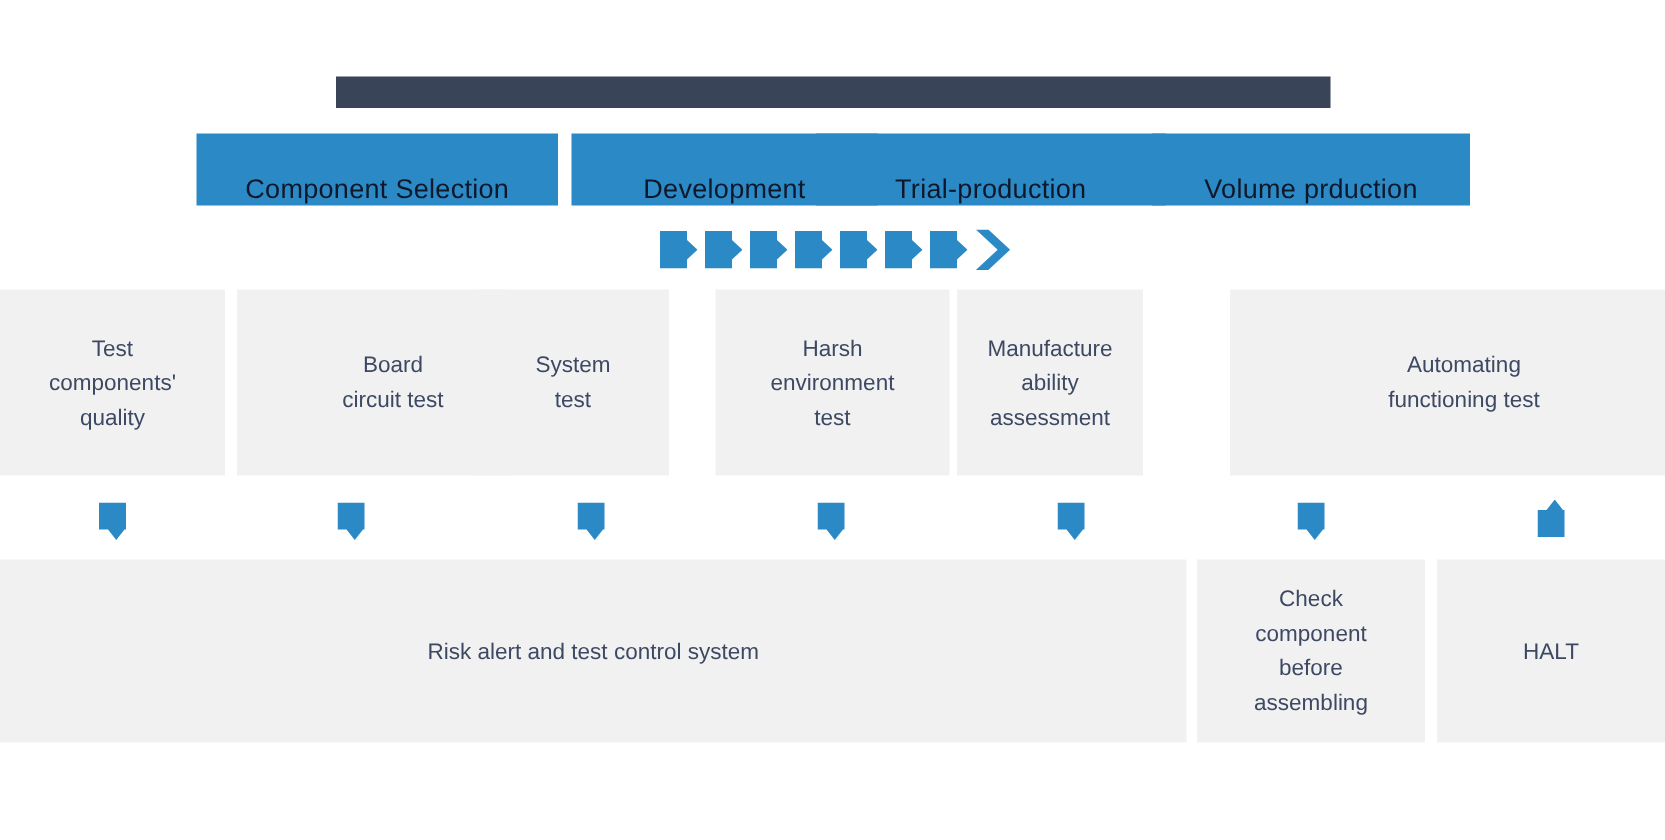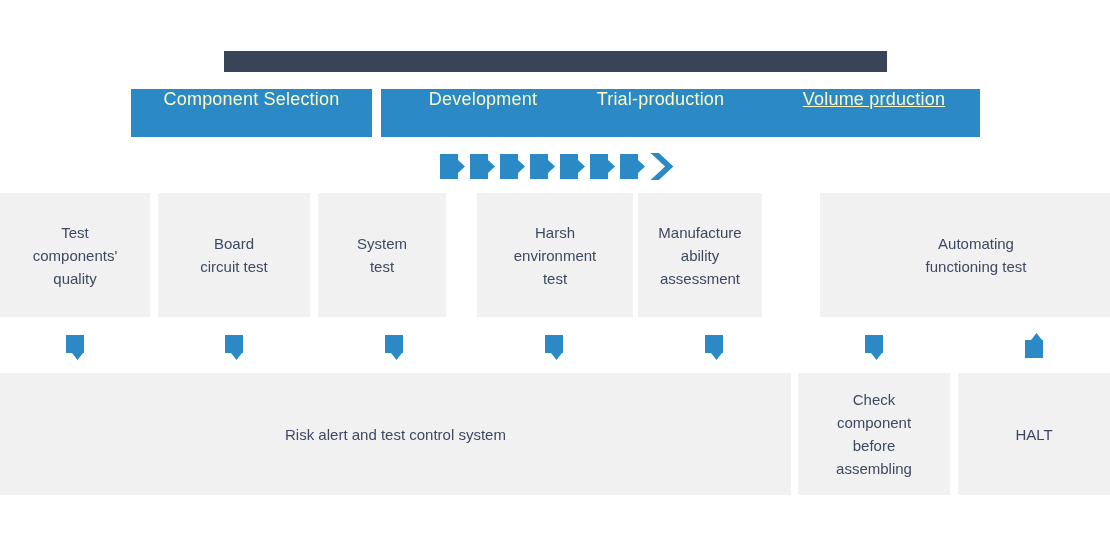--- a/index.html
+++ b/index.html
@@ -11,44 +11,44 @@
     overflow:hidden;
   }
   
   .topbar{
     position:absolute;left:224px;top:51px;width:663px;height:21px;
     background:#394459;
   }
   
   .stage{
     position:absolute;top:89px;height:48px;
-    background:#2b8ac5;color:#fef9c3;
-    display:flex;align-items:flex-start;justify-content:center;
+    background:#2b8ac5;color:#0f172a;
+    display:flex;align-items:flex-end;justify-content:center;
     font-size:18px;letter-spacing:.2px;
   }
   .s1{left:131px;width:241px;}
   .s2{left:381px;width:204px;}
   .s3{left:544px;width:233px;}
-  .s4{left:768px;width:212px;text-decoration:underline;}
+  .s4{left:768px;width:212px;}
   
   .arrows{
     position:absolute;left:440px;top:153px;height:27px;
     display:flex;align-items:center;gap:5px;
   }
   .arrows svg{display:block;}
   
   .graybox{
     position:absolute;background:#f1f1f1;color:#3d4963;
     display:flex;align-items:center;justify-content:center;
     text-align:center;font-size:15px;line-height:23px;
     white-space:pre-line;
   }
   .trow{top:193px;height:124px;}
   .t1{left:0;width:150px;}
-  .t2{left:158px;width:152px;}
+  .t2{left:158px;width:152px;padding-left:28px;}
   .t3{left:318px;width:128px;}
   .t4{left:477px;width:156px;}
   .t5{left:638px;width:124px;}
   .t6{left:820px;width:312px;}
   
   .ticon{position:absolute;top:335px;}
   .d1{left:66px;}  .d2{left:225px;} .d3{left:385px;}
   .d4{left:545px;} .d5{left:705px;} .d6{left:865px;}
   .d7{left:1025px;top:333px;}
   

